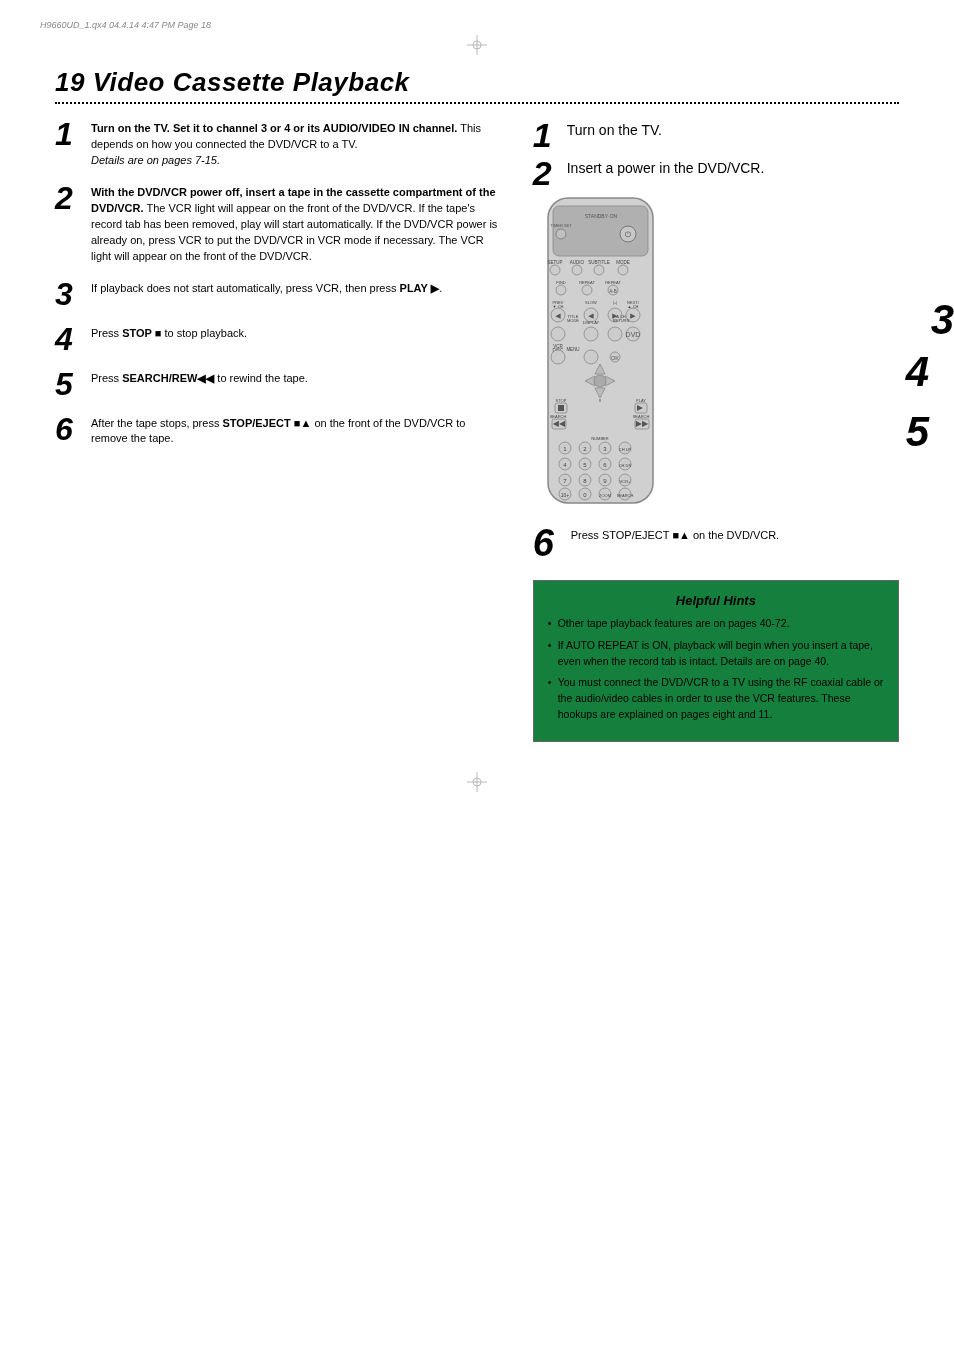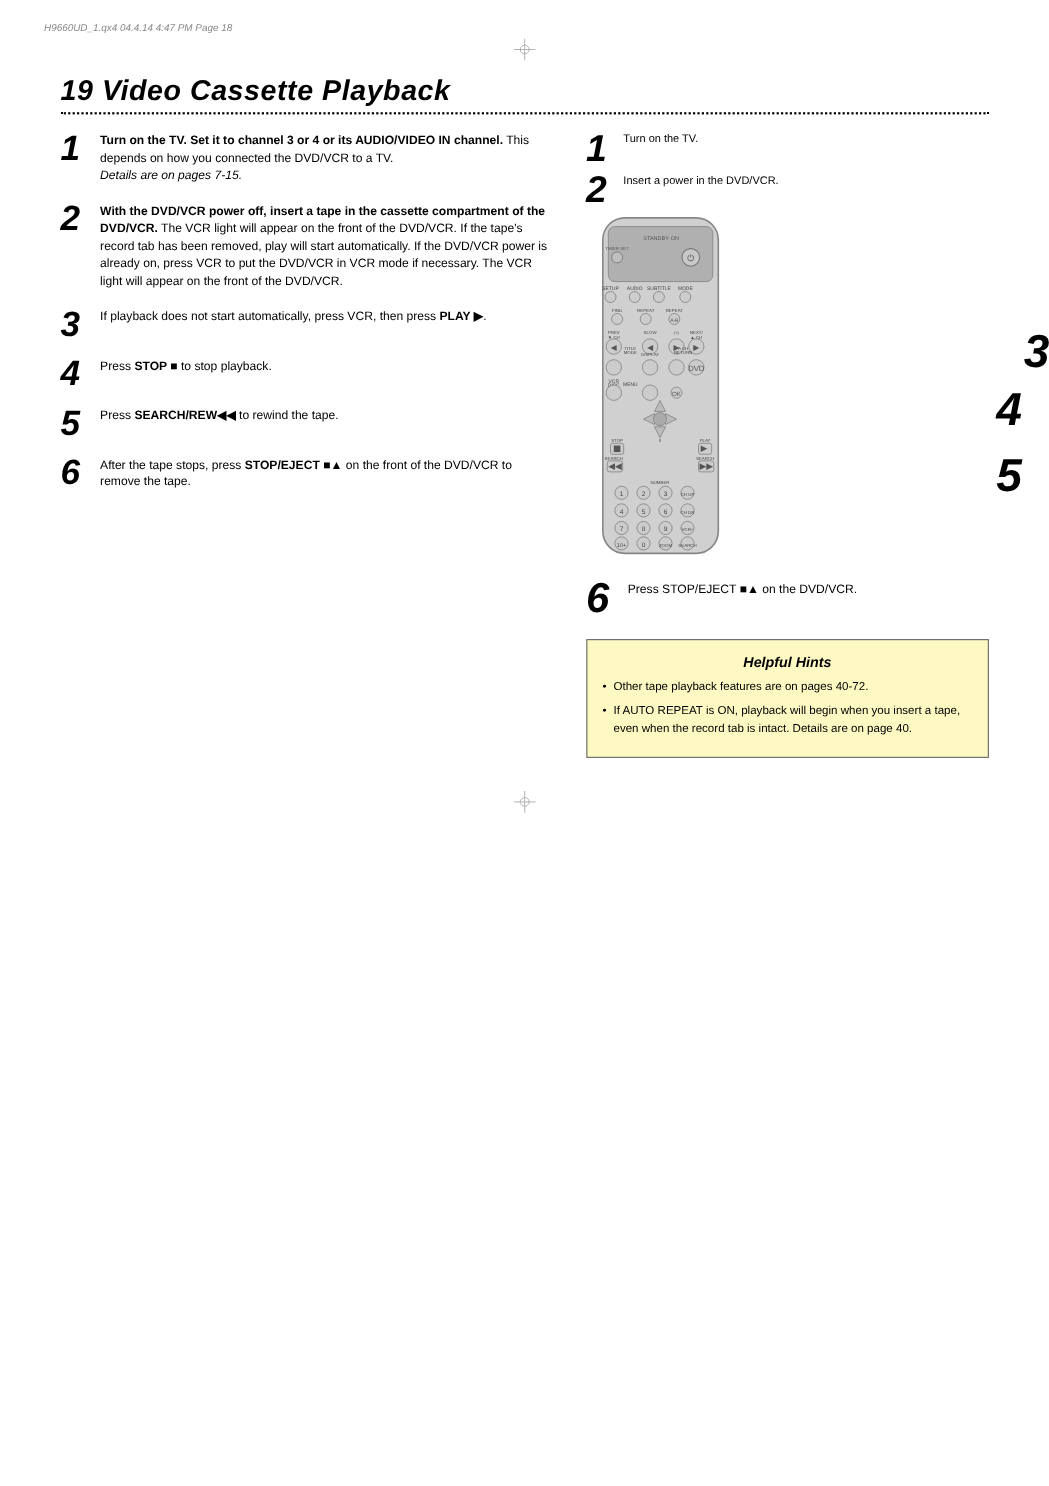--- a/index.html
+++ b/index.html
@@ -92,21 +92,21 @@
 
     .step-text i {
       font-style: italic;
     }
 
     
     .hints-box {
       border: 1px solid #666;
       padding: 12px 14px;
       margin-top: 18px;
-      background: #fef9c3;
+      background: #15803d;
     }
 
     .hints-title {
       font-style: italic;
       font-weight: bold;
       font-size: 13px;
       text-align: center;
       margin-bottom: 8px;
     }
 
@@ -146,21 +146,21 @@
 
     .rsn {
       font-size: 34px;
       font-weight: bold;
       font-style: italic;
       line-height: 1;
       min-width: 28px;
     }
 
     .rst {
-      font-size: 10px;
+      font-size: 14px;
       line-height: 1.45;
       padding-top: 2px;
     }
   </style>
 </head>
 <body>
 
 <div class="page-meta">
   <span>H9660UD_1.qx4  04.4.14  4:47 PM  Page 18</span>
 </div>
@@ -394,20 +394,21 @@
         <div style="font-size:11px; line-height:1.45; padding-top:4px;">
           Press STOP/EJECT <b>■▲</b> on the DVD/VCR.
         </div>
       </div>
 
       <div class="hints-box">
         <div class="hints-title">Helpful Hints</div>
         <ul class="hints-list">
           <li>Other tape playback features are on pages 40-72.</li>
           <li>If AUTO REPEAT is ON, playback will begin when you insert a tape, even when the record tab is intact. Details are on page 40.</li>
+          <li>You must connect the DVD/VCR to a TV using the RF coaxial cable or the audio/video cables in order to use the VCR features. These hookups are explained on pages eight and 11.</li>
         </ul>
       </div>
 
     </div>
   </div>
 </div>
 
 <div style="display:flex; justify-content:center; margin-top:10px;">
   <svg width="20" height="20">
     <line x1="10" y1="0" x2="10" y2="20" stroke="#aaa" stroke-width="0.8"></line>

